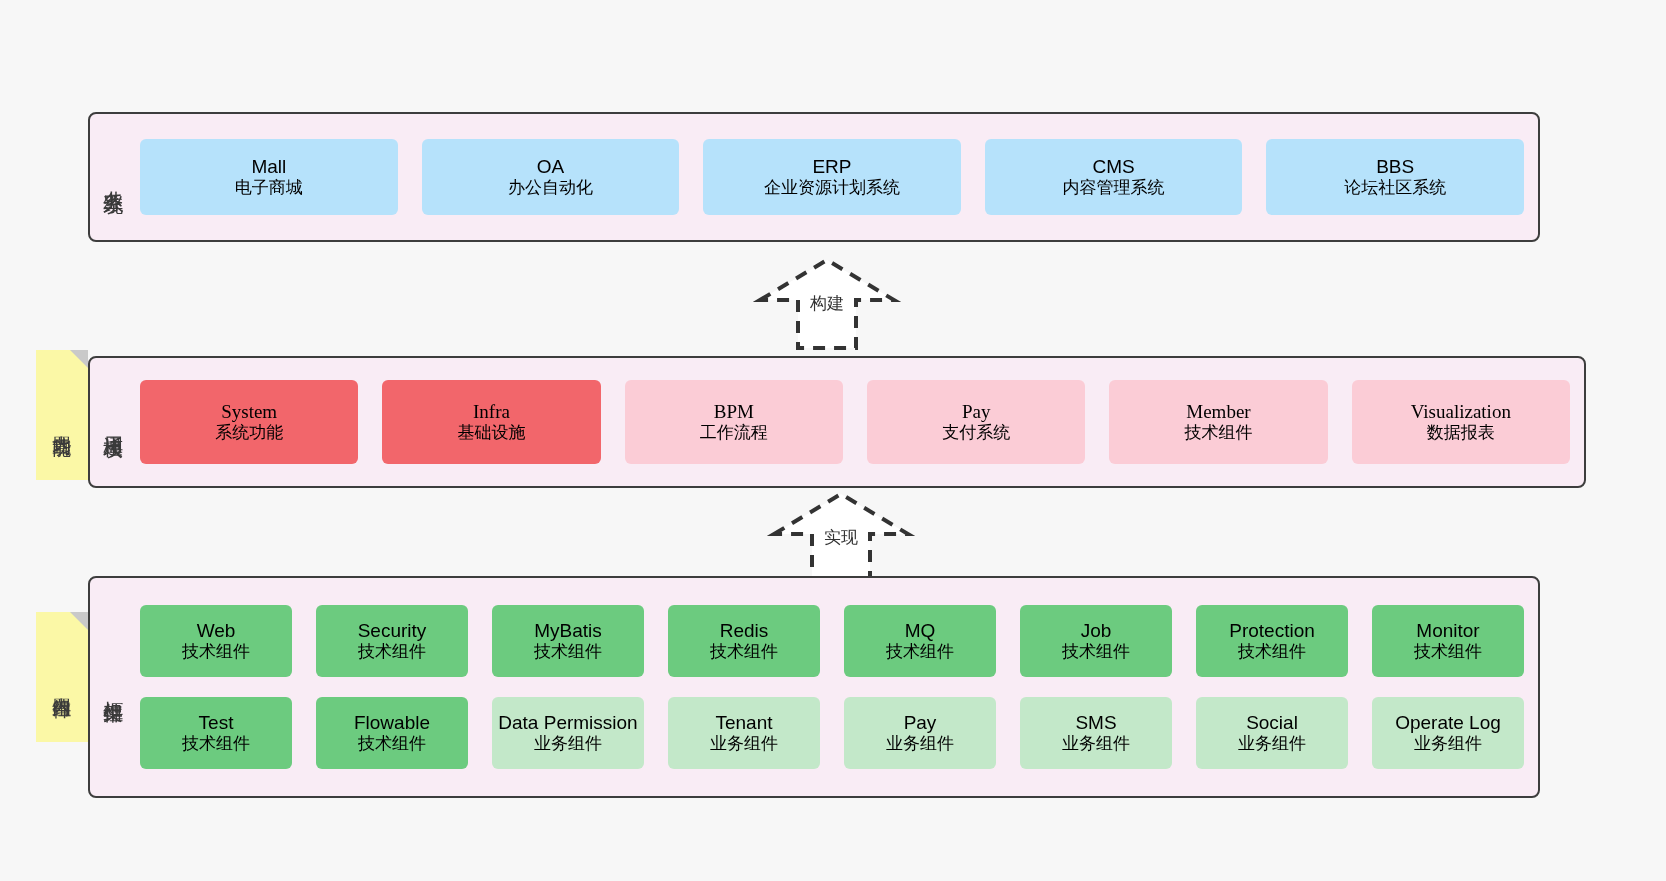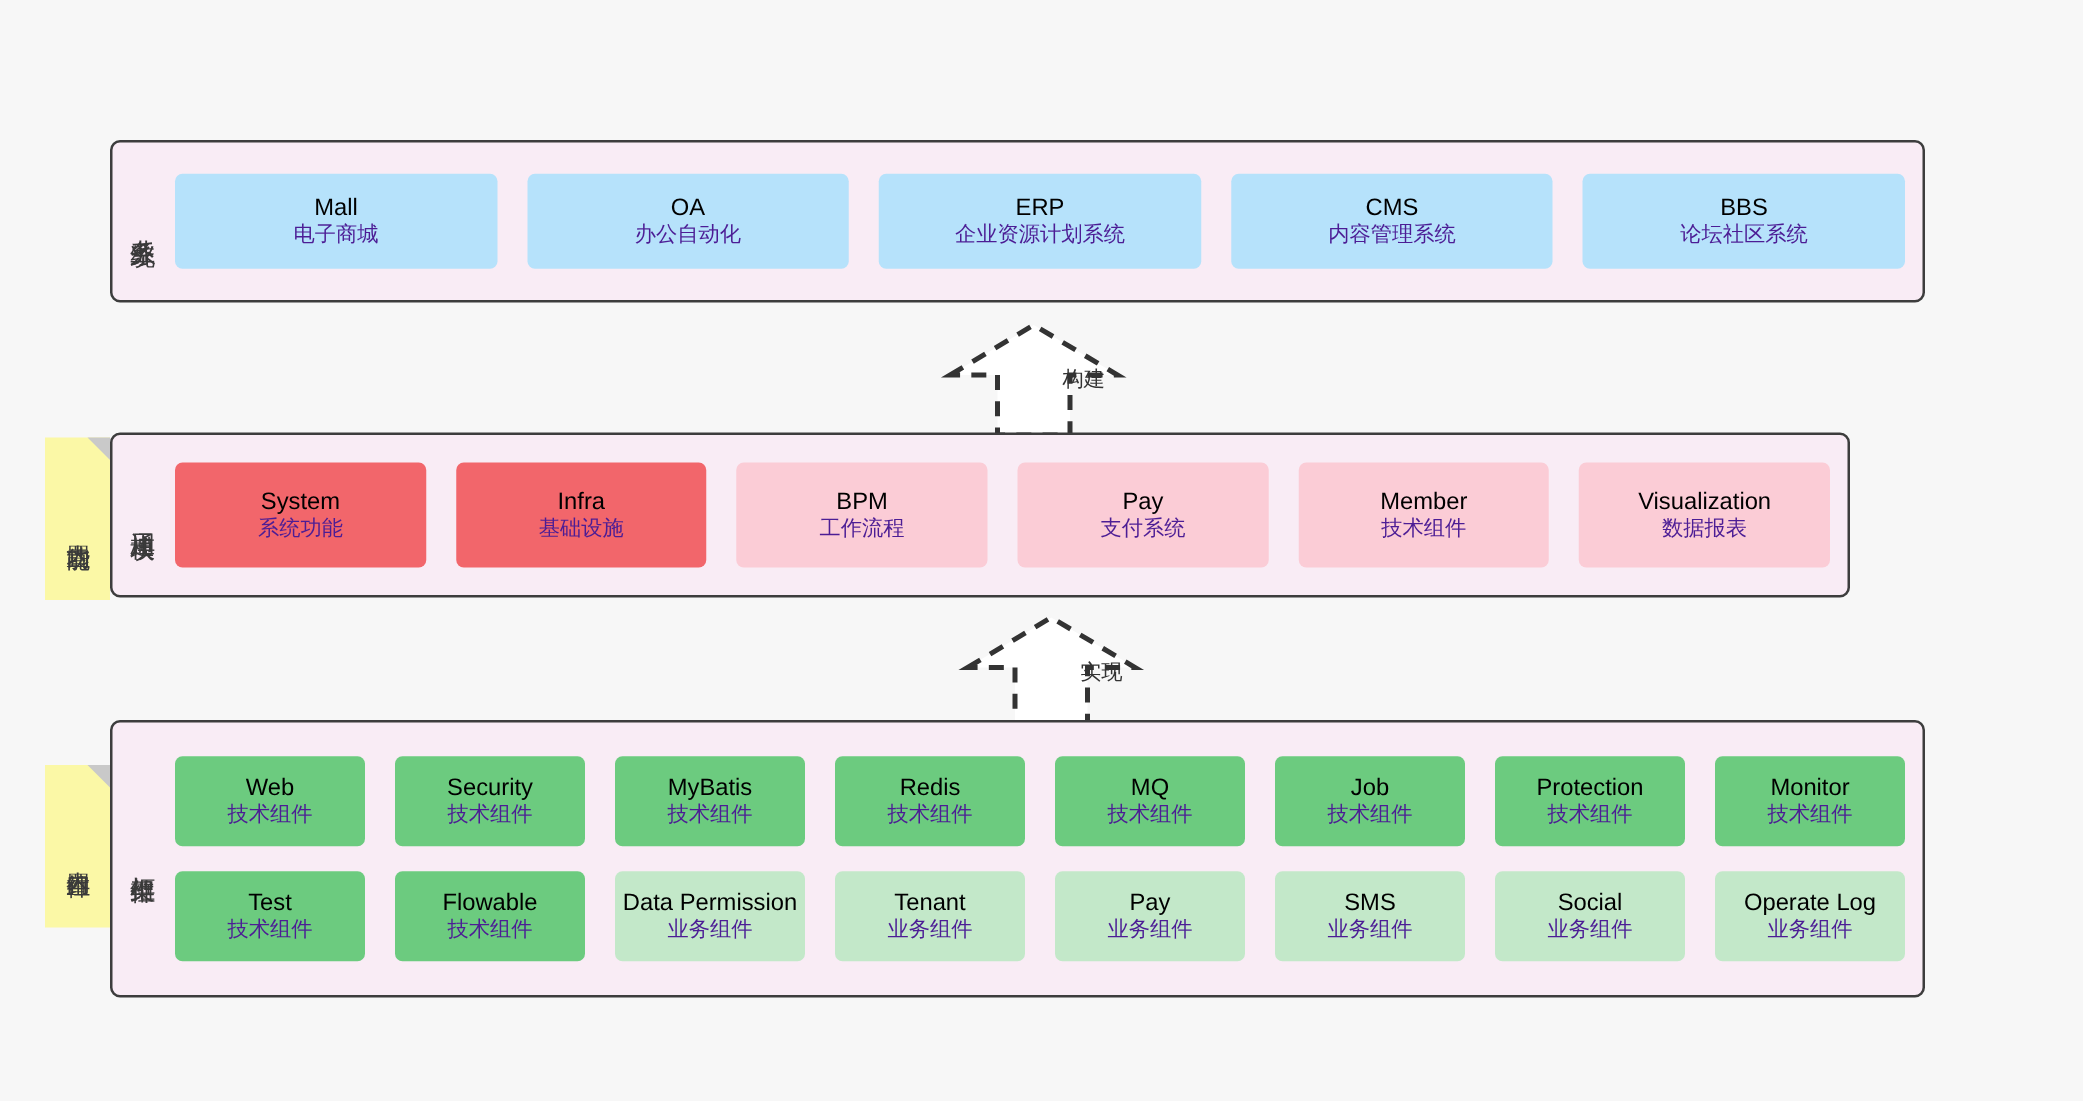--- a/index.html
+++ b/index.html
@@ -76,21 +76,21 @@
     padding: 4px 6px;
     line-height: 1.22;
   }
   .card .t-en {
     font-size: 19px;
     color: #000000;
     white-space: nowrap;
   }
   .card .t-cn {
     font-size: 17px;
-    color: #4c1d95;
+    color: #000000;
     white-space: nowrap;
   }
   .card.wrap .t-en { white-space: normal; }
 
   .card.blue { background: #b6e2fb; height: 76px; }
   .card.red { background: #f2666b; height: 84px; }
   .card.pink { background: #fbccd6; height: 84px; }
   .card.green { background: #6ccb7f; height: 72px; }
   .card.lightgreen { background: #c3e8c9; height: 72px; }
 
@@ -131,21 +131,20 @@
   .arrow svg { display: block; }
   .arrow .arrow-label {
     position: absolute;
     left: 50%;
     transform: translateX(-50%);
     top: 38px;
     font-size: 17px;
     color: #333333;
     background: transparent;
     white-space: nowrap;
-    margin-left: 40px;
   }
 </style>
 </head>
 <body>
 
 <div class="canvas">
 
   <div class="layer" style="left:88px; top:112px; width:1452px; height:130px;">
     <div class="layer-title">业务系统</div>
     <div class="layer-body">
@@ -186,21 +185,21 @@
       <path d="M 8 46 L 75 6 L 142 46 L 104 46 L 104 94 L 46 94 L 46 46 Z" fill="#ffffff" stroke="#333333" stroke-width="4" stroke-dasharray="12 9" stroke-linejoin="miter"></path>
     </svg>
     <span class="arrow-label">构建</span>
   </div>
 
   <div class="note" style="left:36px; top:350px; height:130px;">
     <span class="fold"></span>
     <span>内置功能</span>
   </div>
 
-  <div class="layer" style="left:88px; top:346px; width:1392px; height:132px;">
+  <div class="layer" style="left:88px; top:356px; width:1498px; height:132px;font-family:Liberation Serif, serif;">
     <div class="layer-title">通用模块</div>
     <div class="layer-body">
       <div class="row">
 
         <div class="card red">
           <span class="t-en">System</span>
           <span class="t-cn">系统功能</span>
         </div>
 
         <div class="card red">

